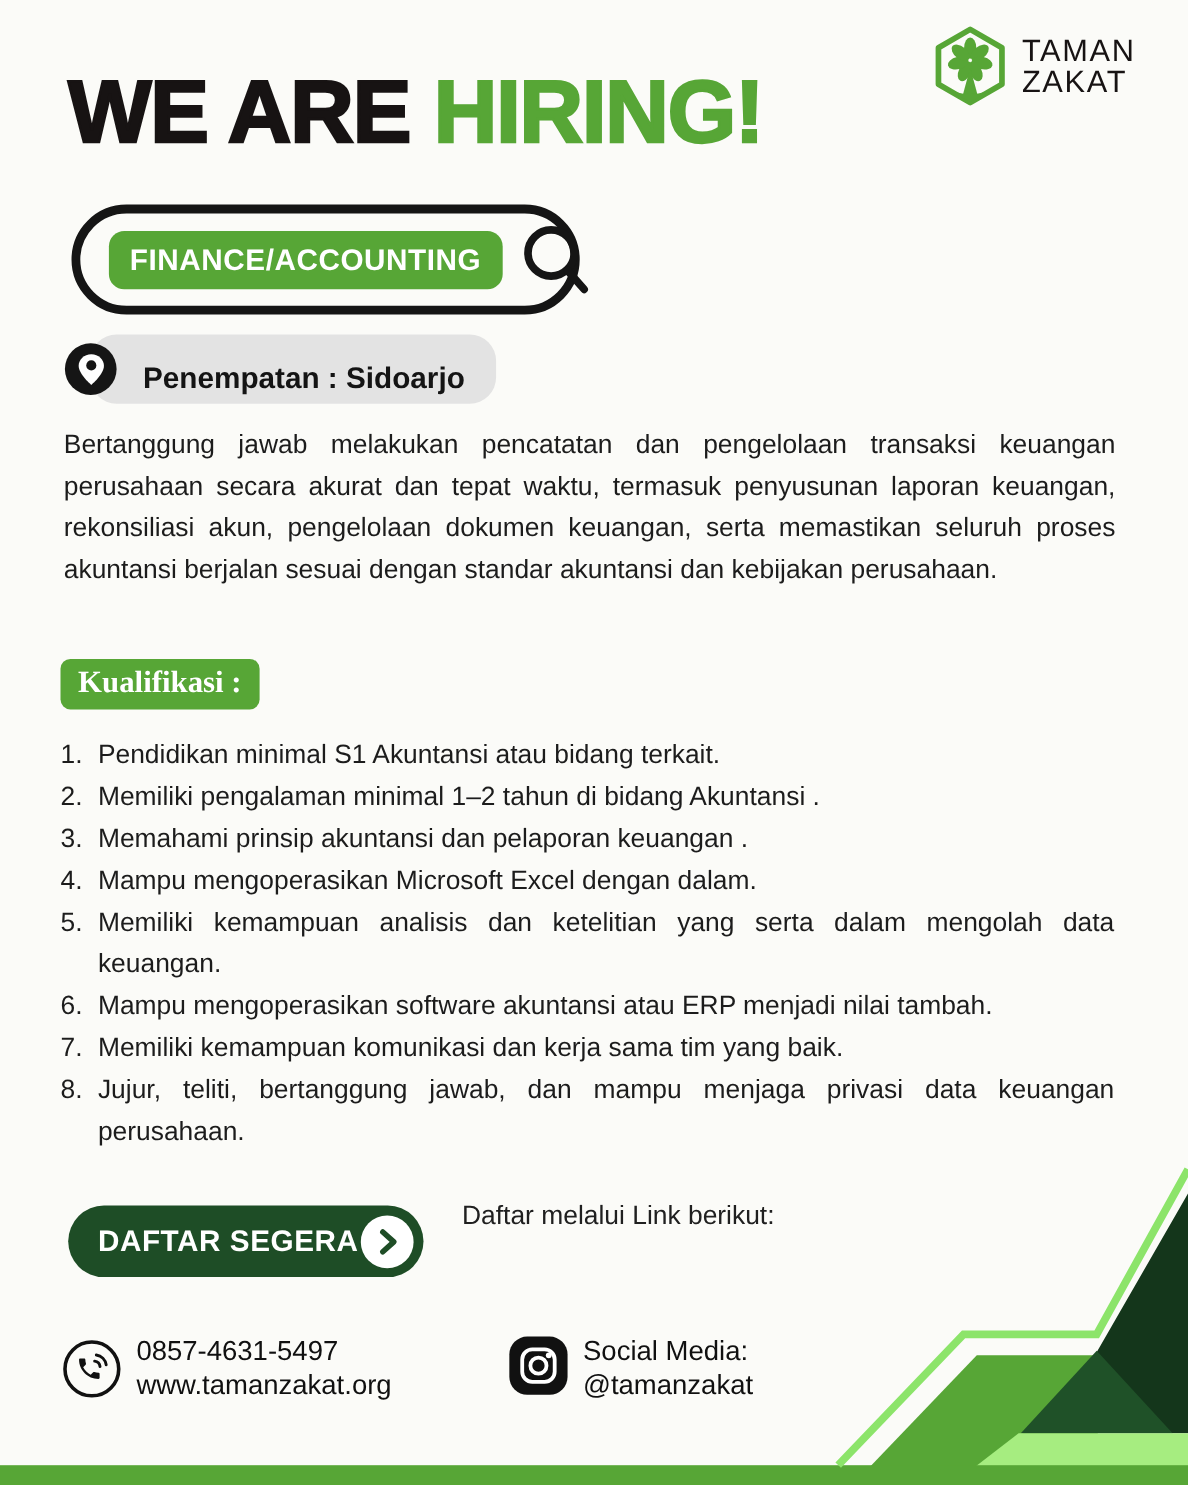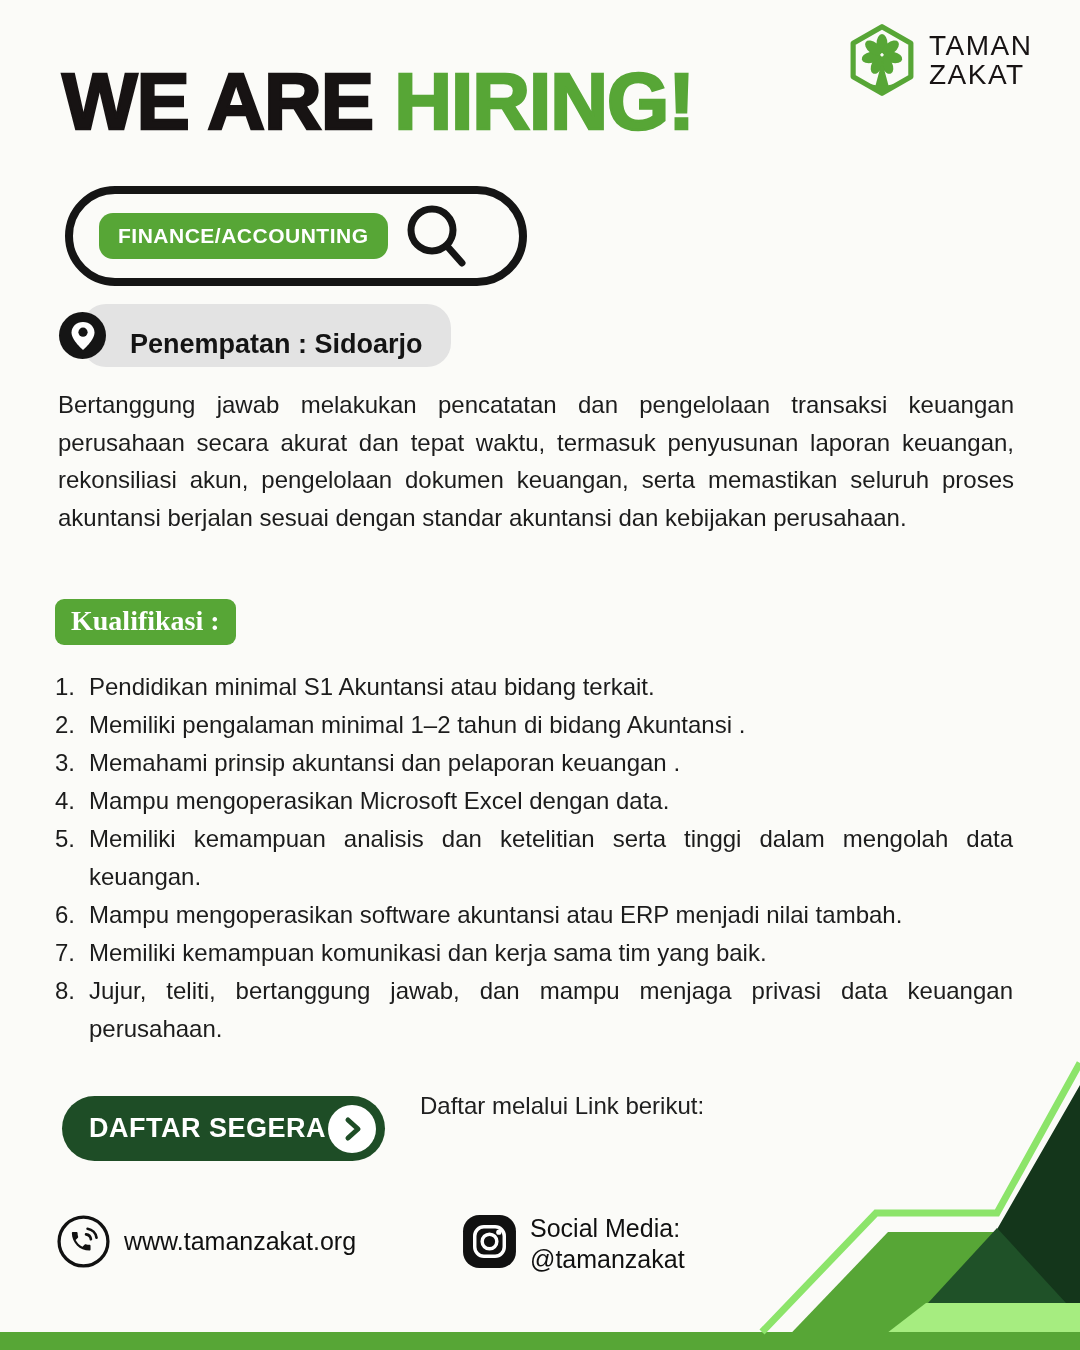--- a/index.html
+++ b/index.html
@@ -20,21 +20,21 @@
   .logo { position:absolute; left:845px; top:22px; display:flex; align-items:center; gap:10px; }
   .logo-icon { width:74px; height:76px; }
   .logo-text { font-weight:normal; font-size:28px; line-height:29px; letter-spacing:1.5px; color:#171313; }
   
   .search-bar {
     position:absolute; left:65px; top:186px; width:462px; height:100px;
     border:8px solid #151515; border-radius:56px;
     display:flex; align-items:center; padding-left:26px; background:#FBFBF8;
   }
   .search-pill {
-    background:#57A636; color:#fff; font-weight:bold; font-size:21px; letter-spacing:.5px;
+    background:#57A636; color:#fff; font-weight:bold; font-size:27px; letter-spacing:.5px;
     border-radius:14px; padding:11px 19px; white-space:nowrap;
   }
   .search-icon { width:64px; height:66px; margin-left:16px; flex:0 0 auto; }
   
   .location-row { position:absolute; left:59px; top:312px; display:flex; align-items:center; height:47px; }
   .pin-circle {
     width:47px; height:47px; border-radius:50%; background:#151515; z-index:2;
     display:flex; align-items:center; justify-content:center; flex:0 0 auto;
   }
   .pin-circle svg { width:26px; height:30px; }
@@ -138,25 +138,25 @@
     <div class="qual-item">
         <span class="qual-num">2.</span>
         <span class="qual-text">Memiliki pengalaman minimal 1–2 tahun di bidang Akuntansi .</span>
       </div>
     <div class="qual-item">
         <span class="qual-num">3.</span>
         <span class="qual-text">Memahami prinsip akuntansi dan pelaporan keuangan .</span>
       </div>
     <div class="qual-item">
         <span class="qual-num">4.</span>
-        <span class="qual-text">Mampu mengoperasikan Microsoft Excel dengan data.</span>
+        <span class="qual-text">Mampu mengoperasikan Microsoft Excel dengan dalam.</span>
       </div>
     <div class="qual-item">
         <span class="qual-num">5.</span>
-        <span class="qual-text">Memiliki kemampuan analisis dan ketelitian serta tinggi dalam mengolah data keuangan.</span>
+        <span class="qual-text">Memiliki kemampuan analisis dan ketelitian yang serta dalam mengolah data keuangan.</span>
       </div>
     <div class="qual-item">
         <span class="qual-num">6.</span>
         <span class="qual-text">Mampu mengoperasikan software akuntansi atau ERP menjadi nilai tambah.</span>
       </div>
     <div class="qual-item">
         <span class="qual-num">7.</span>
         <span class="qual-text">Memiliki kemampuan komunikasi dan kerja sama tim yang baik.</span>
       </div>
     <div class="qual-item">
@@ -180,20 +180,21 @@
   <div class="contact-phone">
     <svg class="phone-icon" viewBox="0 0 56 56">
       <circle cx="28" cy="28" r="24" fill="none" stroke="#111" stroke-width="3.2"></circle>
       <g transform="translate(13.5,15.5) scale(1.02)">
         <path d="M6.62 10.79c1.44 2.83 3.76 5.14 6.59 6.59l2.2-2.21c.27-.27.67-.36 1.02-.24 1.12.37 2.33.57 3.57.57.55 0 1 .45 1 1V20c0 .55-.45 1-1 1-9.39 0-17-7.61-17-17 0-.55.45-1 1-1h3.5c.55 0 1 .45 1 1 0 1.25.2 2.45.57 3.57.11.35.03.74-.25 1.02l-2.2 2.2z" fill="#111"></path>
       </g>
       <path d="M30.5,21 a5.5,5.5 0 0 1 4.8,4.8" fill="none" stroke="#111" stroke-width="2.6" stroke-linecap="round"></path>
       <path d="M32,15.5 a10.5,10.5 0 0 1 8.8,8.8" fill="none" stroke="#111" stroke-width="2.6" stroke-linecap="round"></path>
     </svg>
     <div class="contact-lines">
+      <div>0857-4631-5497</div>
       <div>www.tamanzakat.org</div>
     </div>
   </div>
 
   <div class="contact-ig">
     <svg class="ig-icon" viewBox="0 0 56 56">
       <rect x="2" y="2" width="52" height="52" rx="16" fill="#111"></rect>
       <rect x="13.5" y="13.5" width="29" height="29" rx="9" fill="none" stroke="#fff" stroke-width="3.4"></rect>
       <circle cx="28" cy="28" r="7.2" fill="none" stroke="#fff" stroke-width="3.4"></circle>
       <circle cx="37.2" cy="18.8" r="2.6" fill="#fff"></circle>

